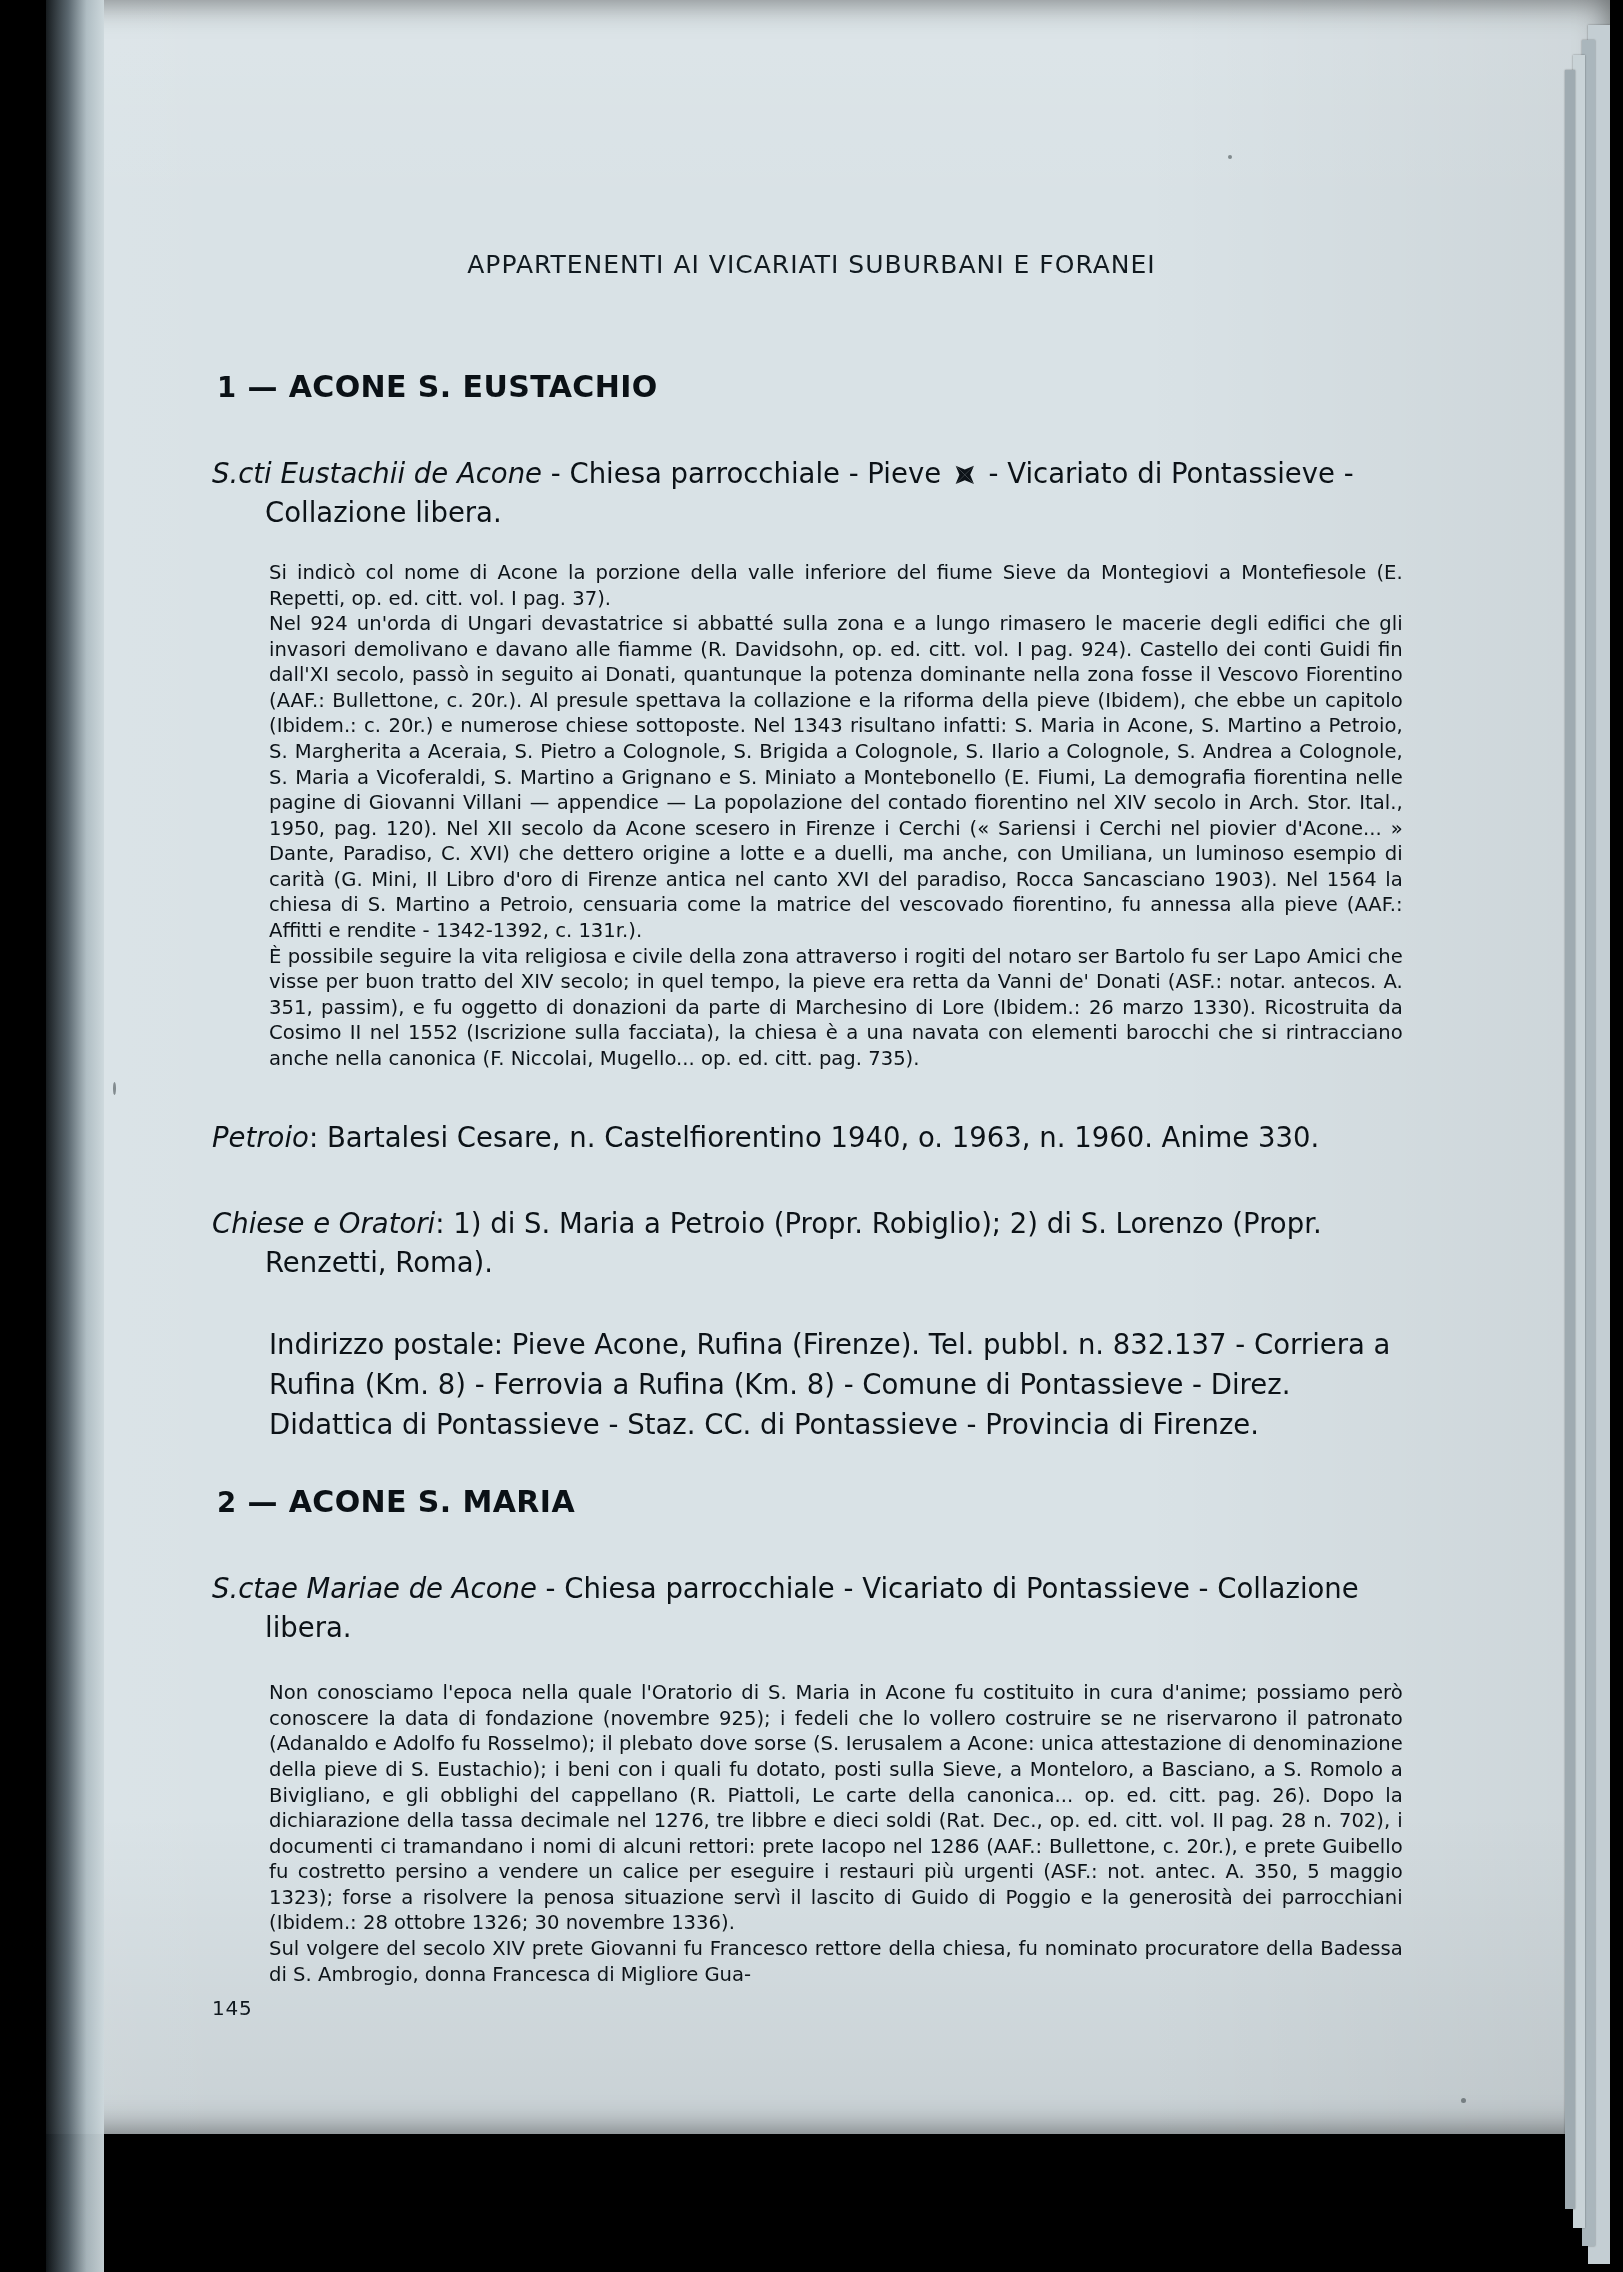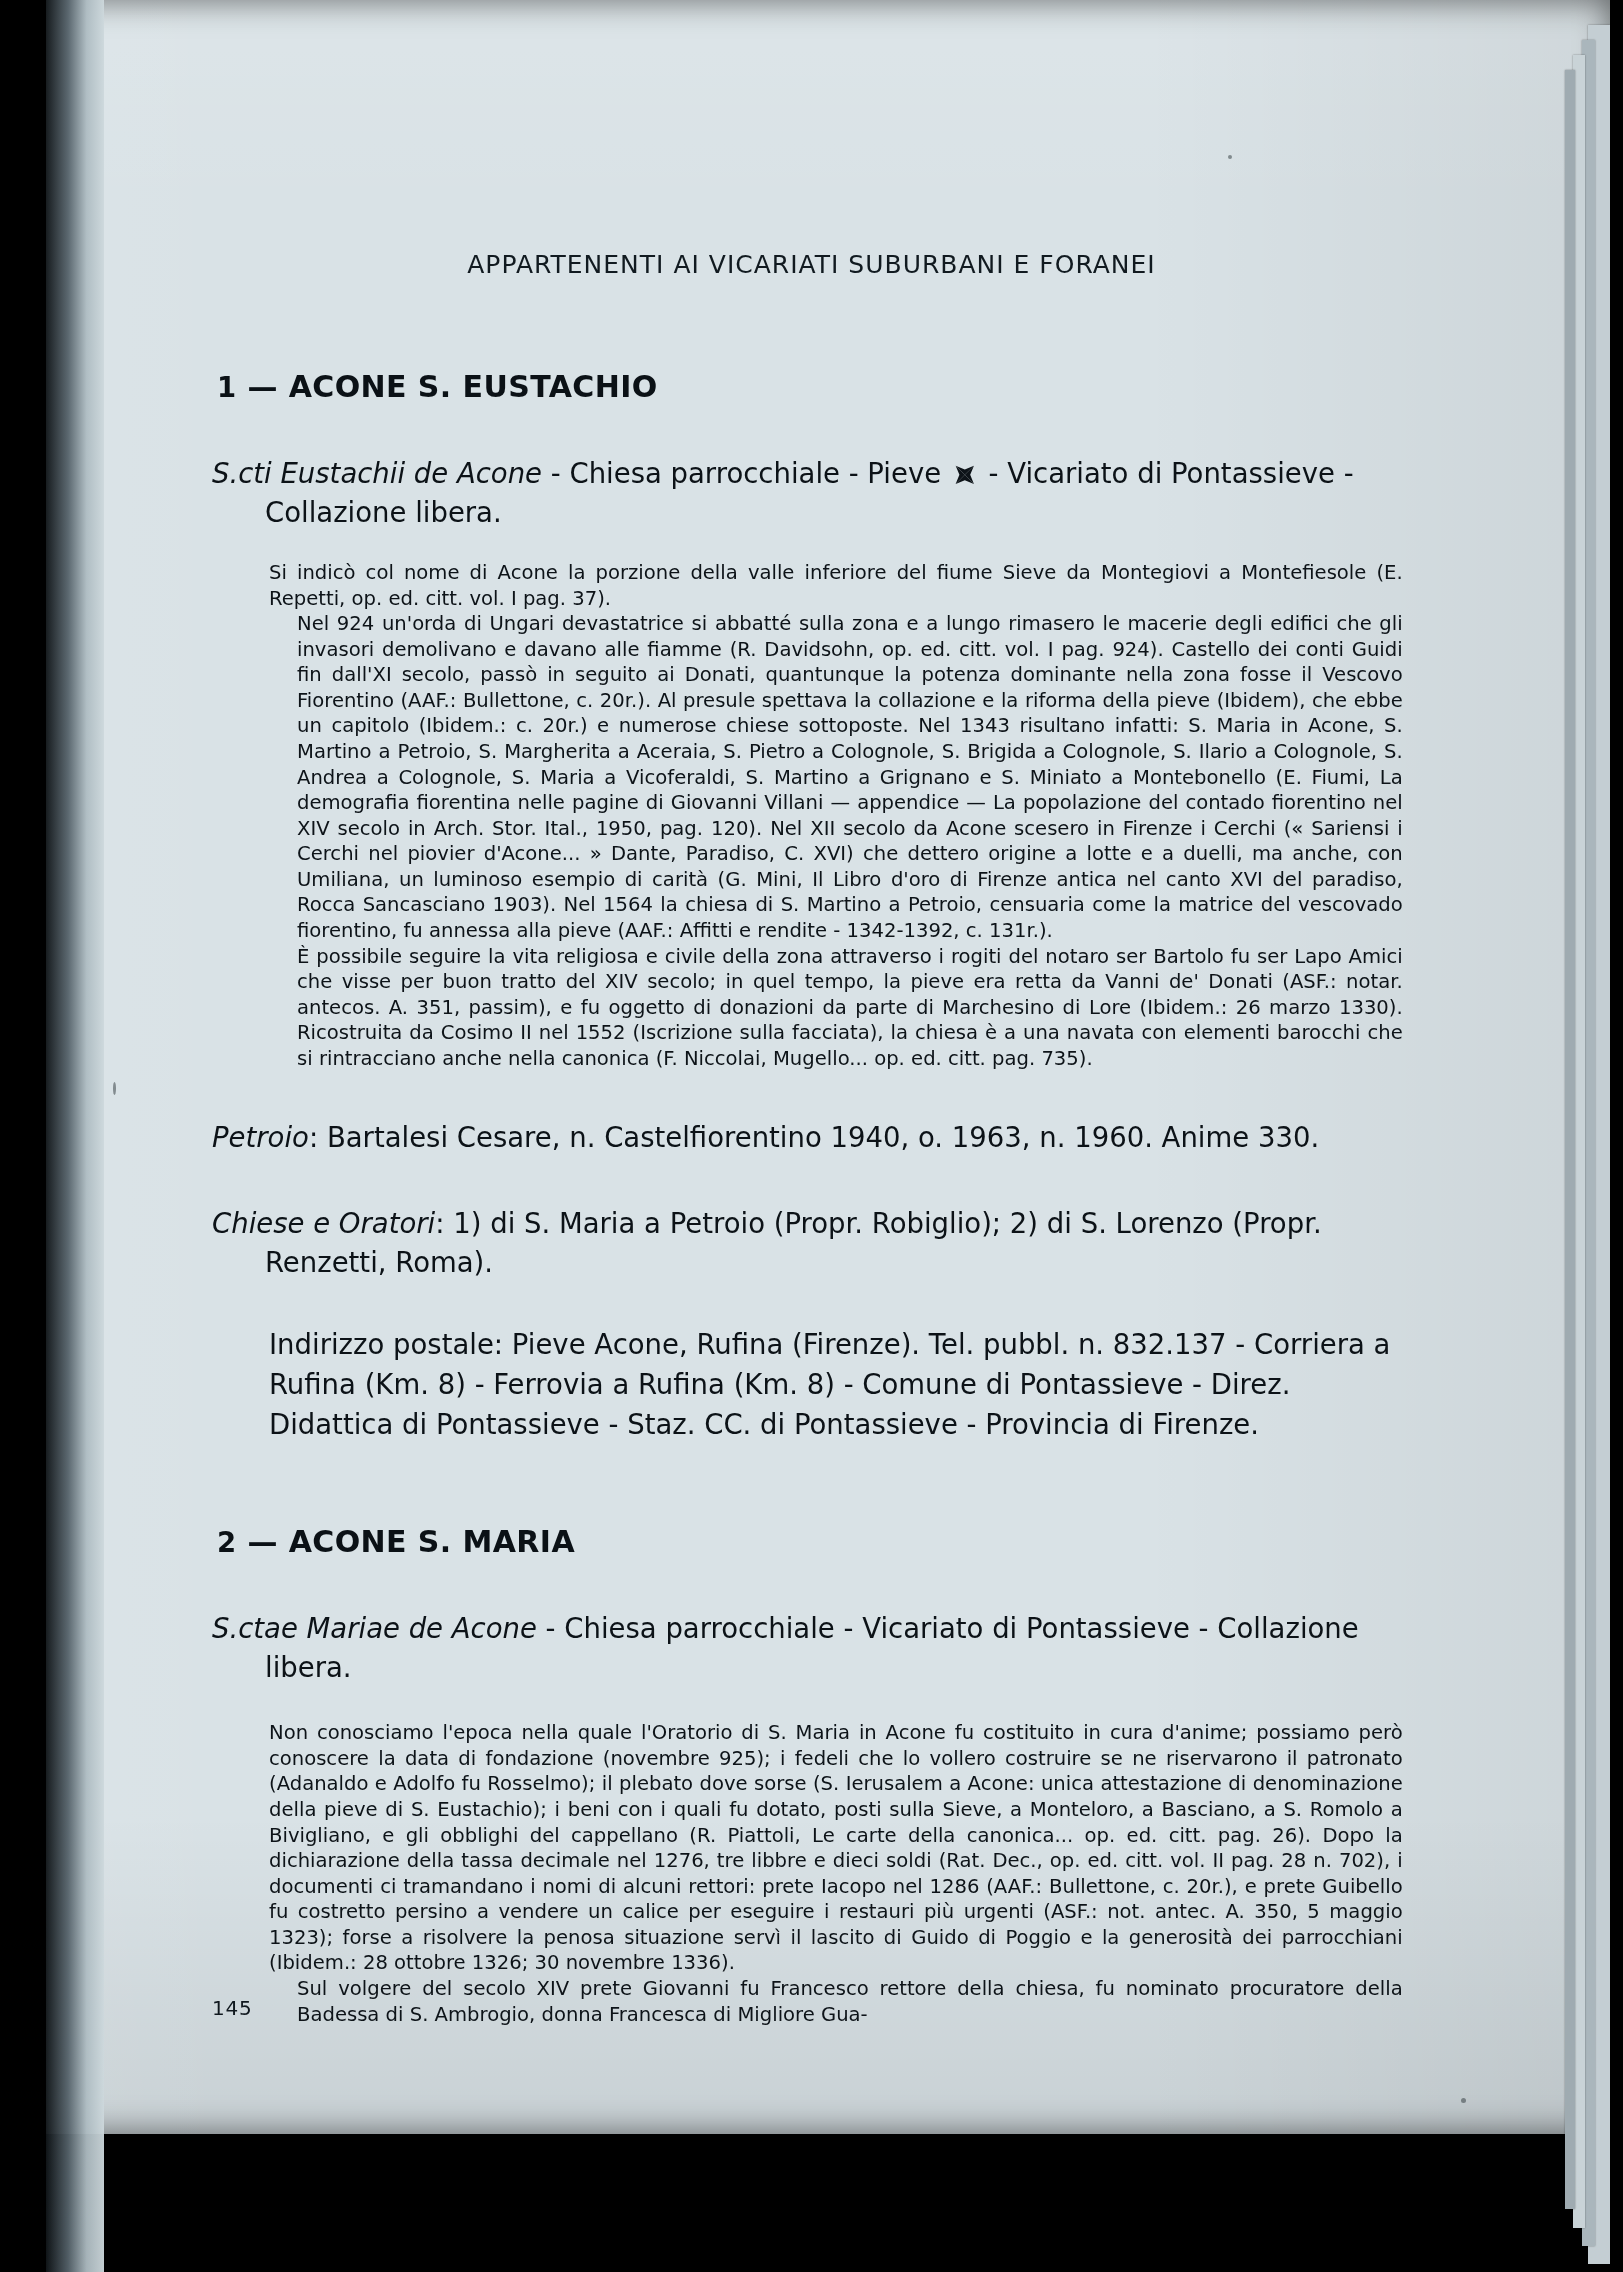--- a/index.html
+++ b/index.html
@@ -114,21 +114,21 @@
     margin-top: 28px;
     margin-left: 57px;
     margin-right: 8.3px;
     color: #0d1318;
     hyphens: manual;
   }
   .fineprint p {
     margin: 0;
     text-indent: 0;
   }
-  .fineprint p + p { margin-top: 0px; margin-left: 28px; }
+  .fineprint p + p { margin-top: 0px; }
 
   .field {
     font-size: 27.5px;
     line-height: 1.42;
     margin-top: 47px;
     padding-left: 53px;
     color: #0c1217;
   }
   .field .hang { margin-left: -53px; }
   .field i { font-style: italic; }
@@ -203,21 +203,21 @@
     <div class="field">
       <span class="hang"><i>Petroio</i></span><span>: Bartalesi Cesare, n. Castelfiorentino 1940, o. 1963, n. 1960. Anime 330.</span>
     </div>
 
     <div class="field">
       <span class="hang"><i>Chiese e Oratori</i></span><span>: 1) di S. Maria a Petroio (Propr. Robiglio); 2) di S. Lorenzo (Propr. Renzetti, Roma).</span>
     </div>
 
     <div class="addr">Indirizzo postale: Pieve Acone, Rufina (Firenze). Tel. pubbl. n. 832.137 - Corriera a Rufina (Km. 8) - Ferrovia a Rufina (Km. 8) - Comune di Pontassieve - Direz. Didattica di Pontassieve - Staz. CC. di Pontassieve - Provincia di Firenze.</div>
 
-    <div class="entry-title" style="margin-top:80px;">
+    <div class="entry-title" style="margin-top:40px;">
       <span class="num">2</span>
       <span>—</span>
       <span>ACONE S. MARIA</span>
     </div>
 
     <div class="lemma">
       <span class="hang"><i>S.ctae Mariae de Acone</i></span><span> - Chiesa parrocchiale - Vicariato di Pontassieve - Collazione libera.</span>
     </div>
 
     <div class="fineprint" style="margin-top:33px;">

